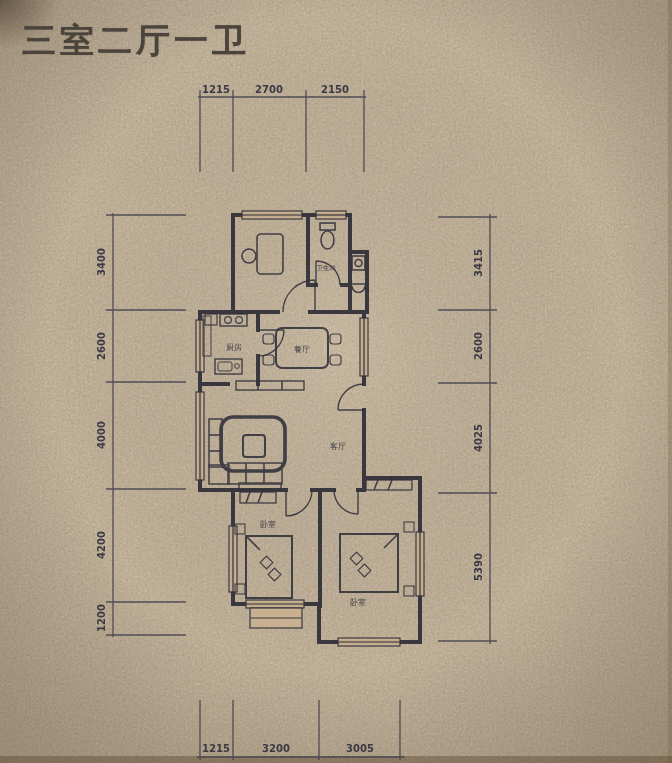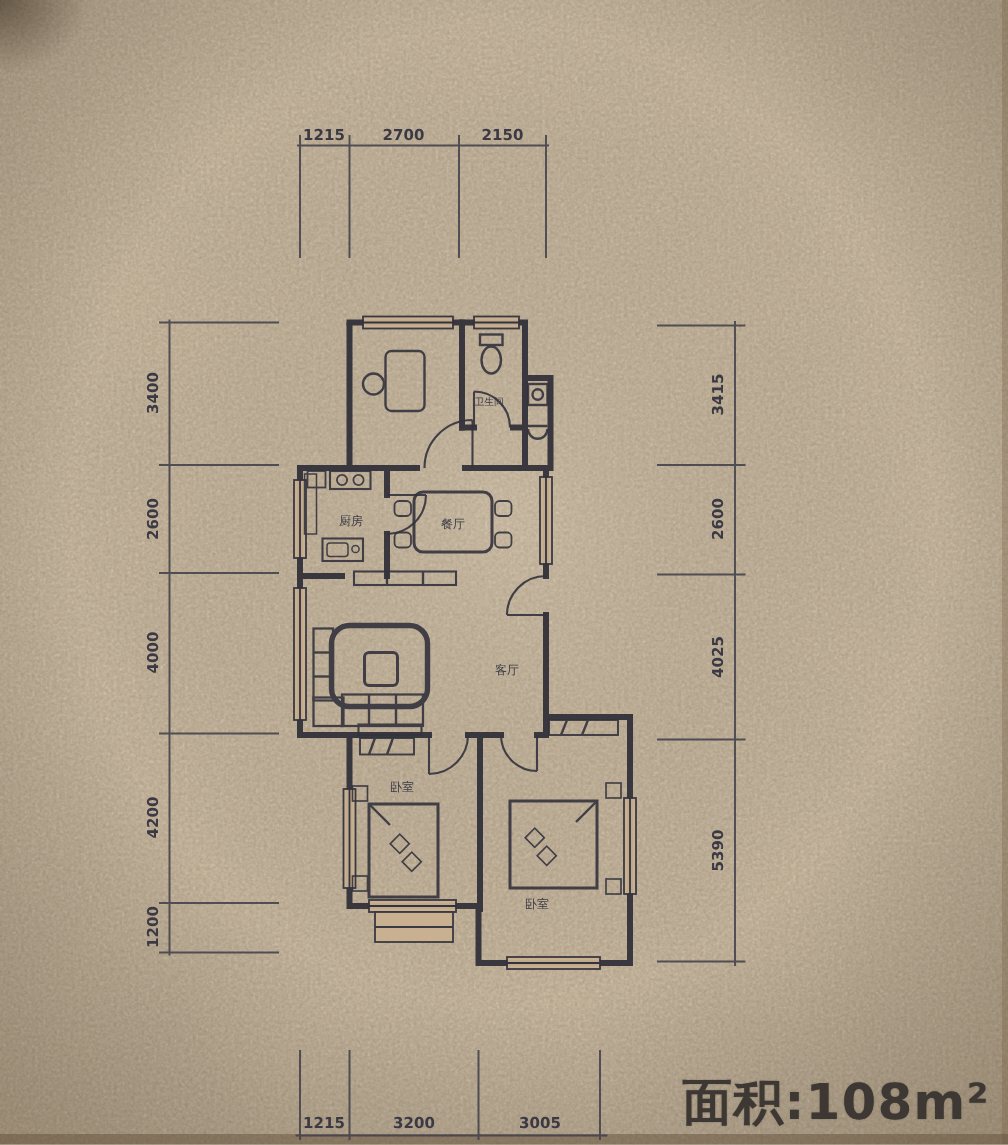--- a/index.html
+++ b/index.html
@@ -245,15 +245,15 @@
     <g text-anchor="middle">
       <text class="room-s" x="326" y="270">卫生间</text>
       <text class="room" x="234" y="350">厨房</text>
       <text class="room" x="302" y="352">餐厅</text>
       <text class="room" x="338" y="449">客厅</text>
       <text class="room" x="268" y="527">卧室</text>
       <text class="room" x="358" y="605">卧室</text>
     </g>
   </svg>
 
-  <div class="area">面积:108m²</div>
+  <div class="title">三室二厅一卫</div>
 
 </div>
 
 </body></html>

